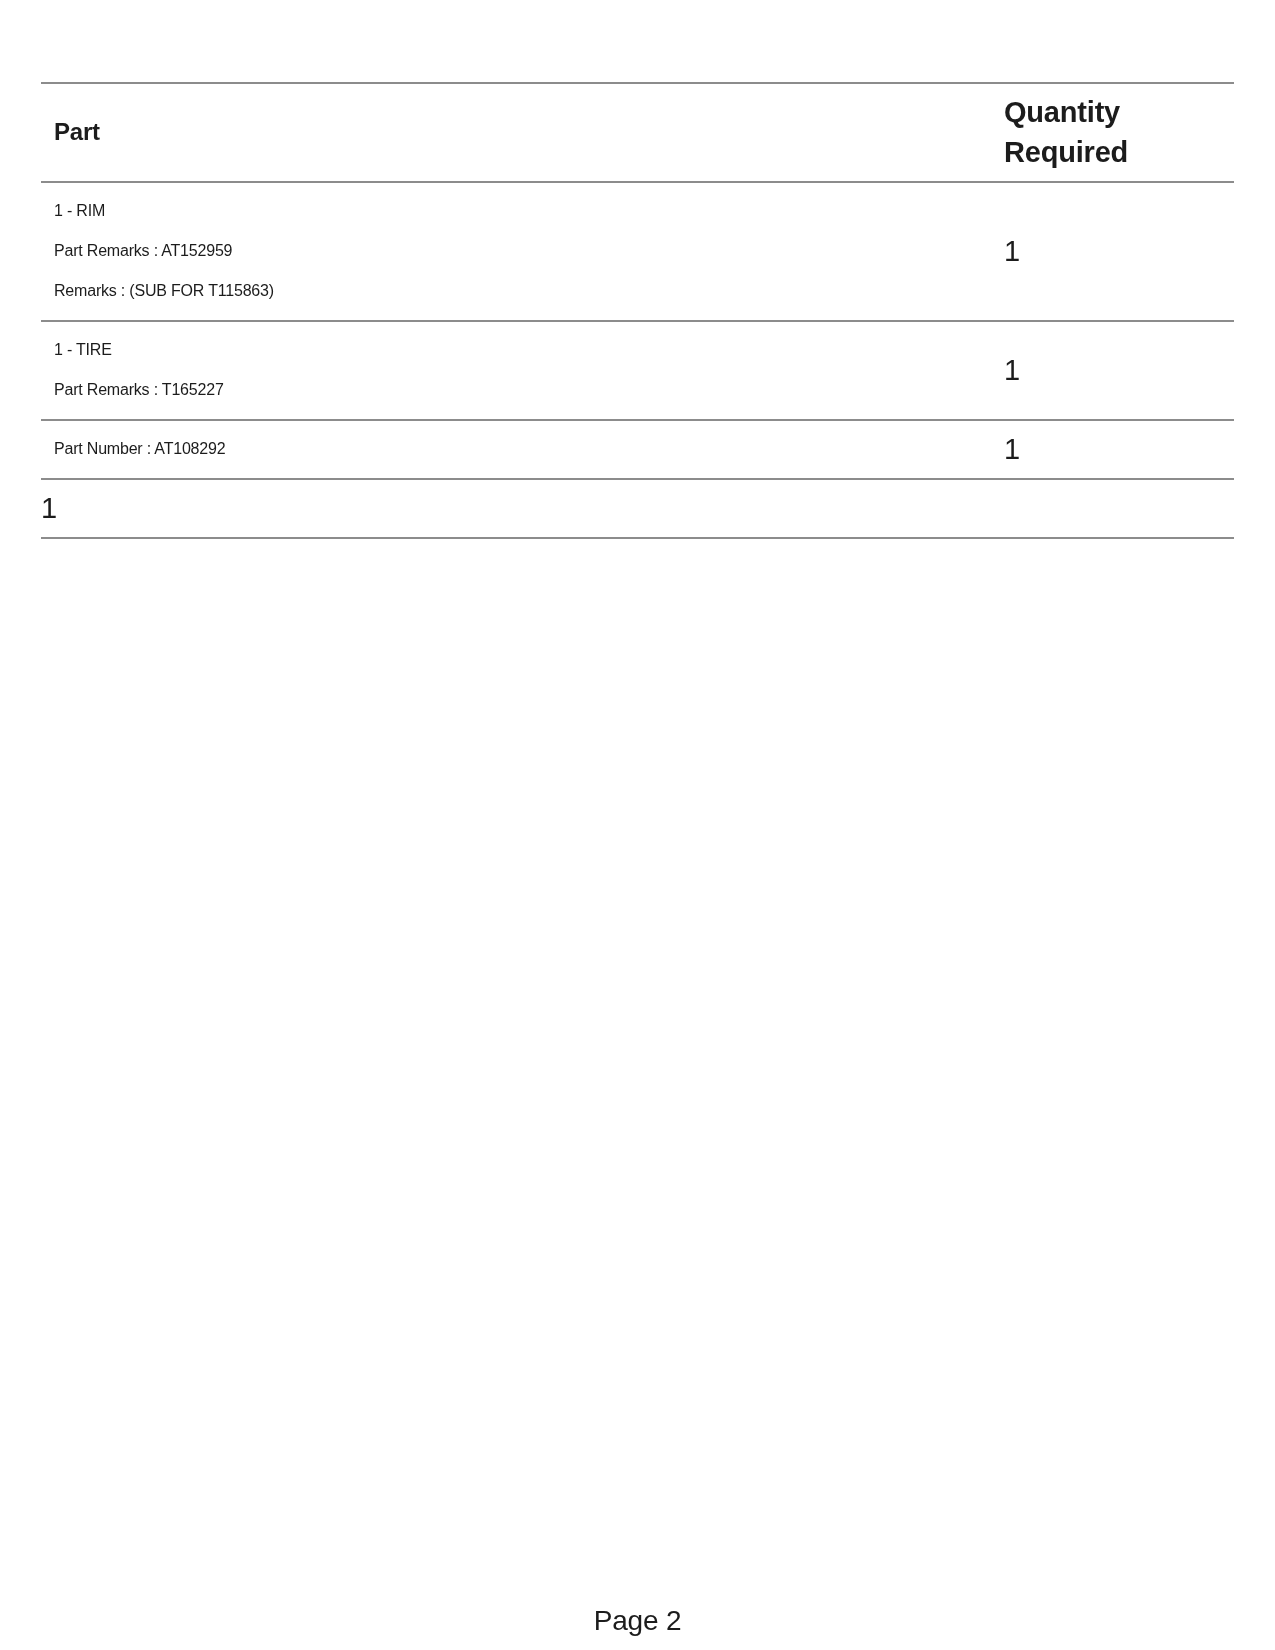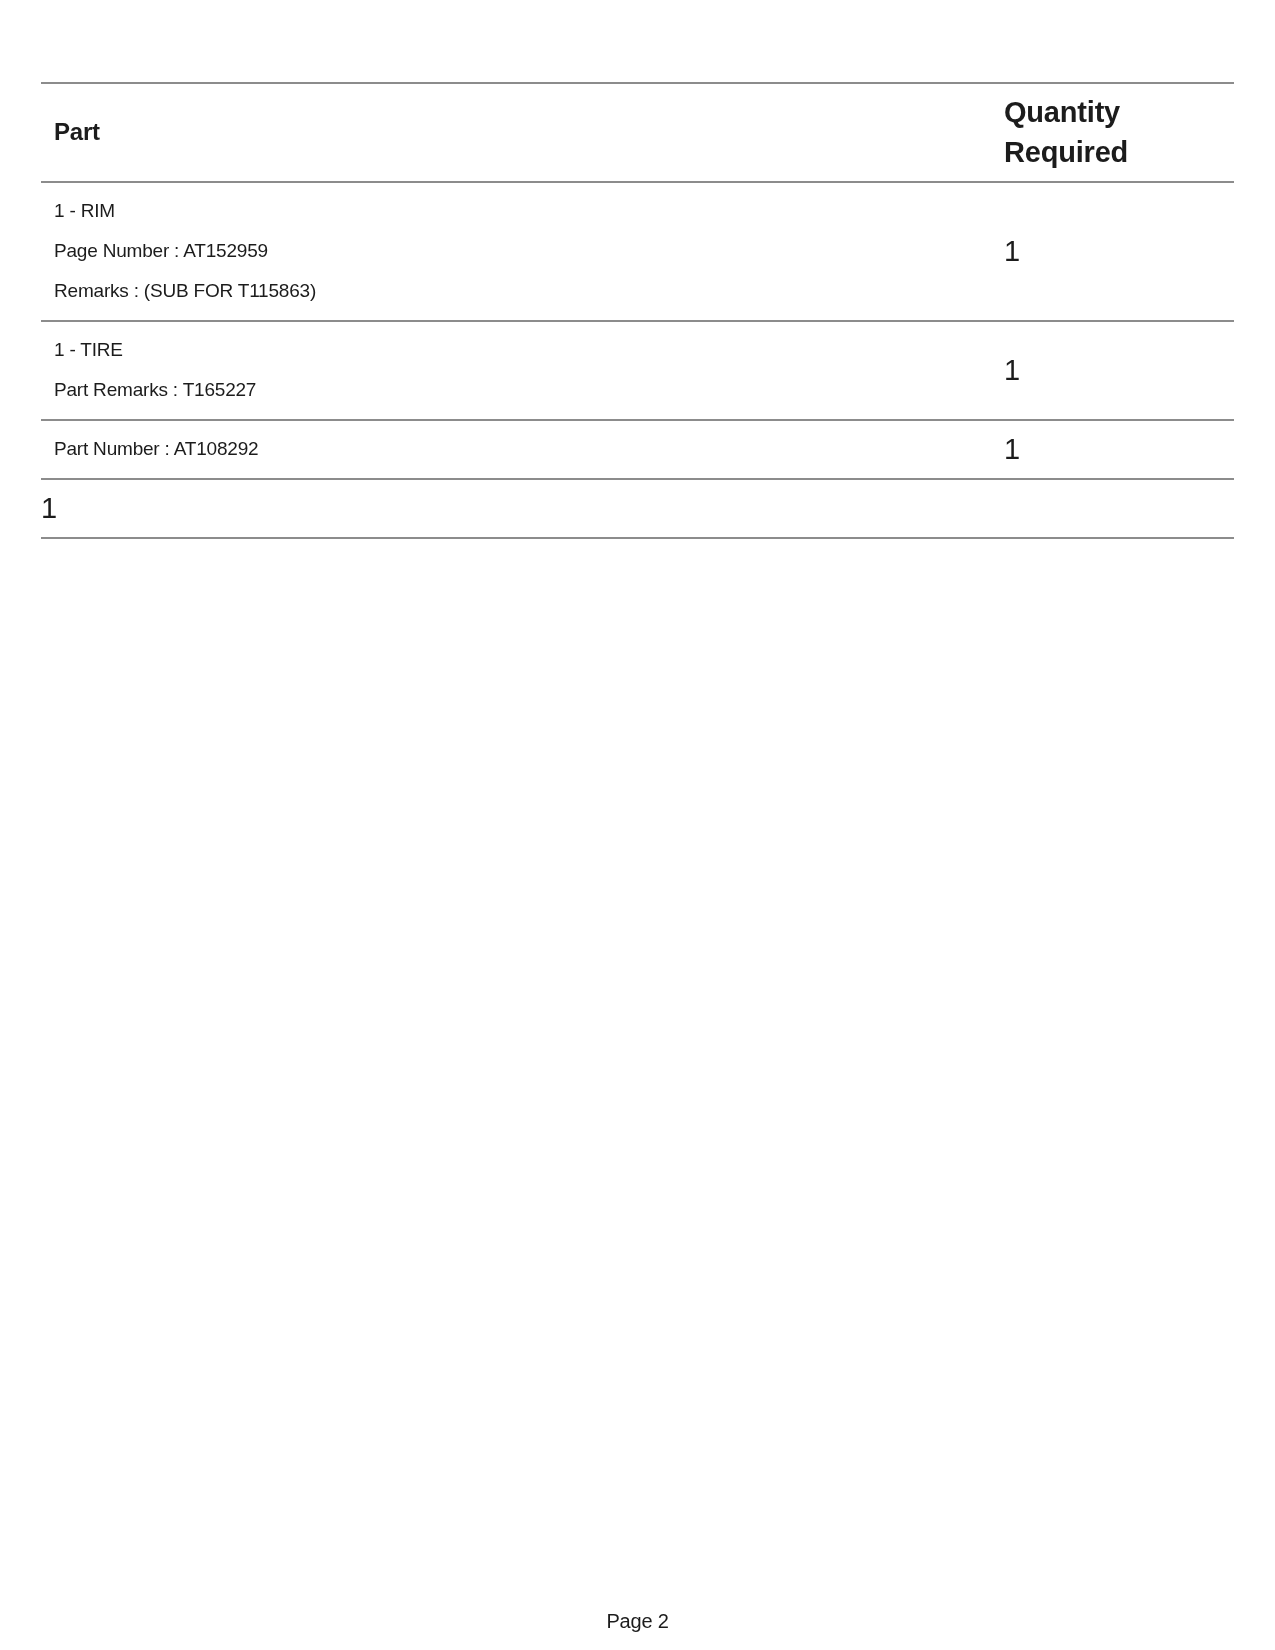--- a/index.html
+++ b/index.html
@@ -40,48 +40,48 @@
     font-size: 24px;
     line-height: 40px;
   }
   .cell-qty {
     box-sizing: border-box;
     flex: 1;
     font-size: 29px;
     line-height: 40px;
   }
   .part-line {
-    font-size: 19px;
+    font-size: 16px;
     line-height: 40px;
     white-space: nowrap;
   }
   .page-footer {
     position: absolute;
     top: 1606px;
     left: 0;
     width: 100%;
     text-align: center;
-    font-size: 20px;
+    font-size: 28px;
     line-height: 30px;
   }
 </style>
 </head>
 <body>
 
 <div class="parts-table">
 
   <div class="t-row t-header">
     <div class="cell-part">Part</div>
     <div class="cell-qty">Quantity Required</div>
   </div>
 
   <div class="t-row">
     <div class="cell-part">
       <div class="part-line">1 - RIM</div>
-      <div class="part-line">Page Number : AT152959</div>
+      <div class="part-line">Part Remarks : AT152959</div>
       <div class="part-line">Remarks : (SUB FOR T115863)</div>
     </div>
     <div class="cell-qty">1</div>
   </div>
 
   <div class="t-row">
     <div class="cell-part">
       <div class="part-line">1 - TIRE</div>
       <div class="part-line">Part Remarks : T165227</div>
     </div>

